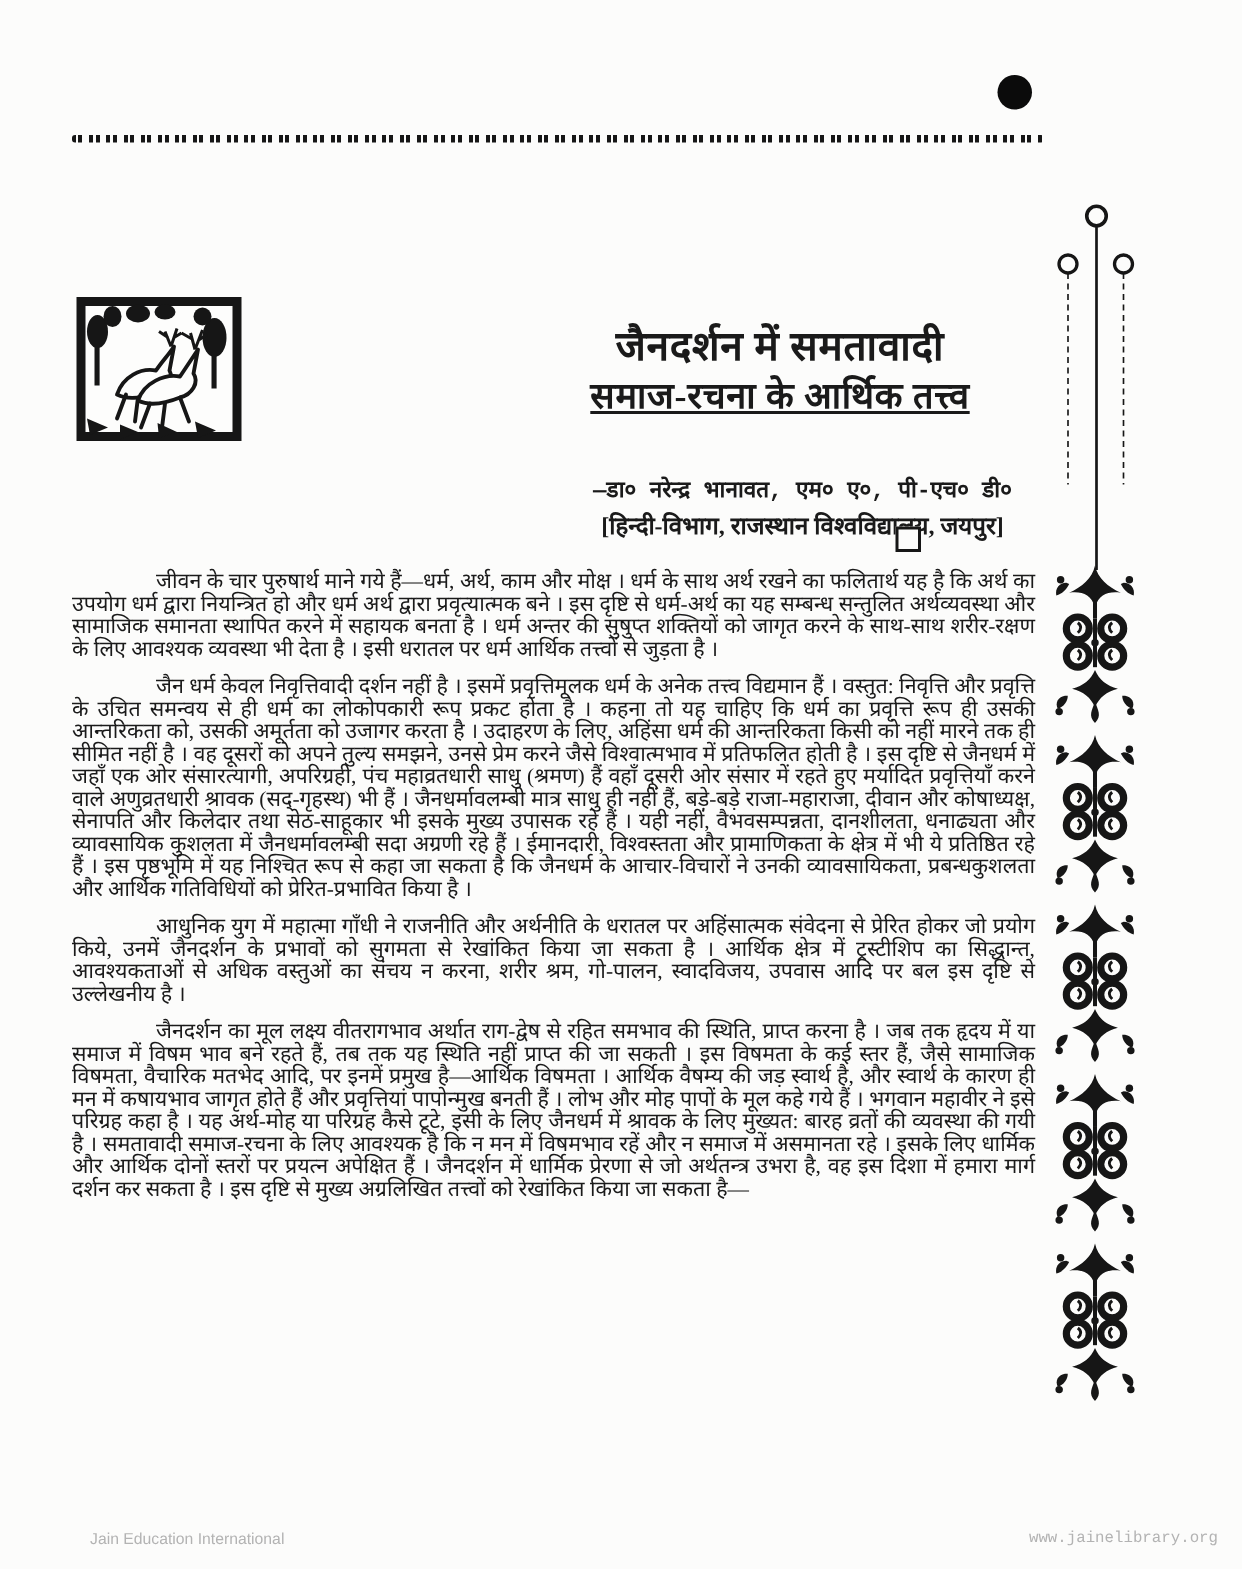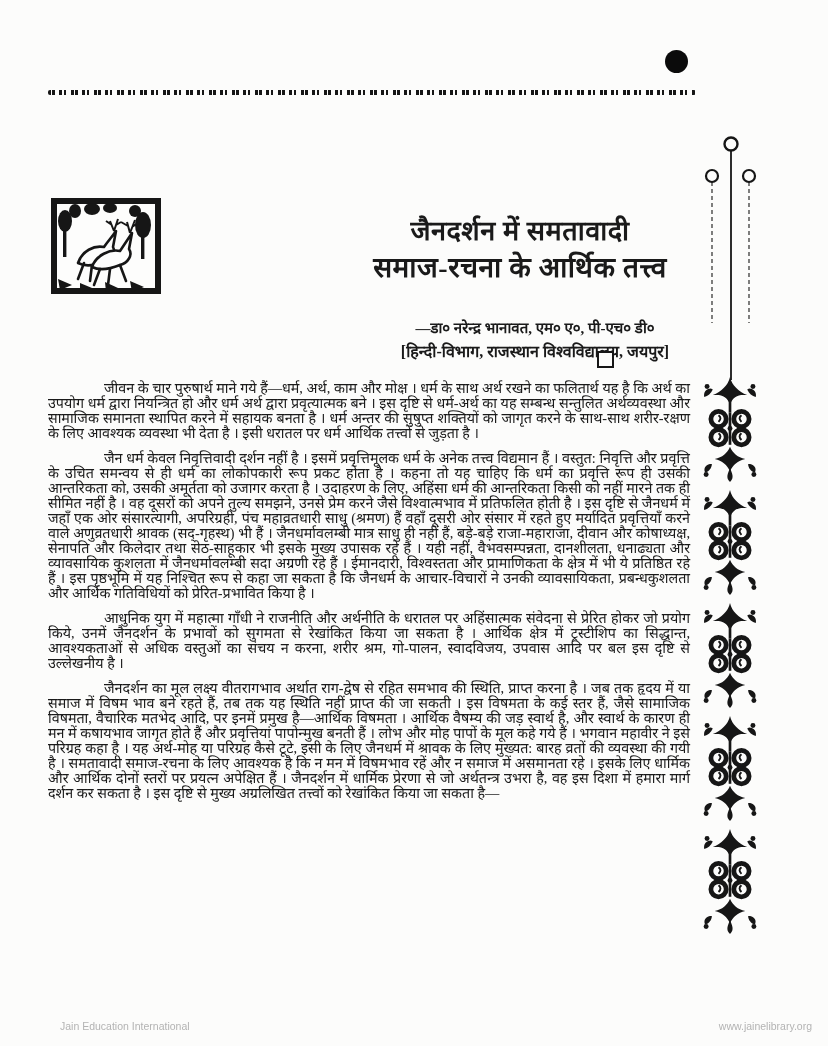--- a/index.html
+++ b/index.html
@@ -25,27 +25,27 @@
   }
   
   .stamp{position:absolute;left:50px;top:197px;width:112px;height:102px;}
   
   .title-block{
     position:absolute;left:340px;top:214px;width:360px;
     text-align:center;font-weight:bold;line-height:1.32;
     letter-spacing:.5px;
   }
   .title-l1{font-size:27px;}
-  .title-l2{font-size:28px;white-space:nowrap;}
+  .title-l2{font-size:24px;white-space:nowrap;text-decoration:underline;}
   
   .byline{
     position:absolute;left:360px;top:317px;width:350px;
     text-align:center;font-weight:bold;line-height:1.5;
   }
-  .byline-author{font-size:15px;white-space:nowrap;}
+  .byline-author{font-size:15px;white-space:nowrap;font-family:Liberation Mono, monospace;}
   .byline-affil{font-size:16px;white-space:nowrap;}
   .end-square{
     position:absolute;left:597px;top:351px;width:13px;height:13px;
     border:2px solid #161616;background:#fcfcfb;
   }
   
   .body-col{
     position:absolute;left:48px;top:381px;width:642px;
     font-size:14.3px;line-height:15px;text-align:justify;
   }
@@ -59,21 +59,21 @@
   }
   .orn-col svg{width:58px;height:107px;display:block;}
   
   .footer{
     position:absolute;left:0;top:1016px;width:828px;height:20px;
     font-family:"Liberation Sans","DejaVu Sans",sans-serif;
     font-size:10.5px;color:#b3b3b3;
   }
   .footer-left{position:absolute;left:20px;top:4px;margin-left:40px;}
   .footer-center{position:absolute;left:0;right:0;top:4px;text-align:center;}
-  .footer-right{position:absolute;right:16px;top:4px;}
+  .footer-right{position:absolute;right:16px;top:4px;font-family:Liberation Mono, monospace;}
 </style>
 </head>
 <body>
 
 <div class="page">
 
   <div class="top-rule"></div>
 
   <div class="corner-dot"></div>
 

